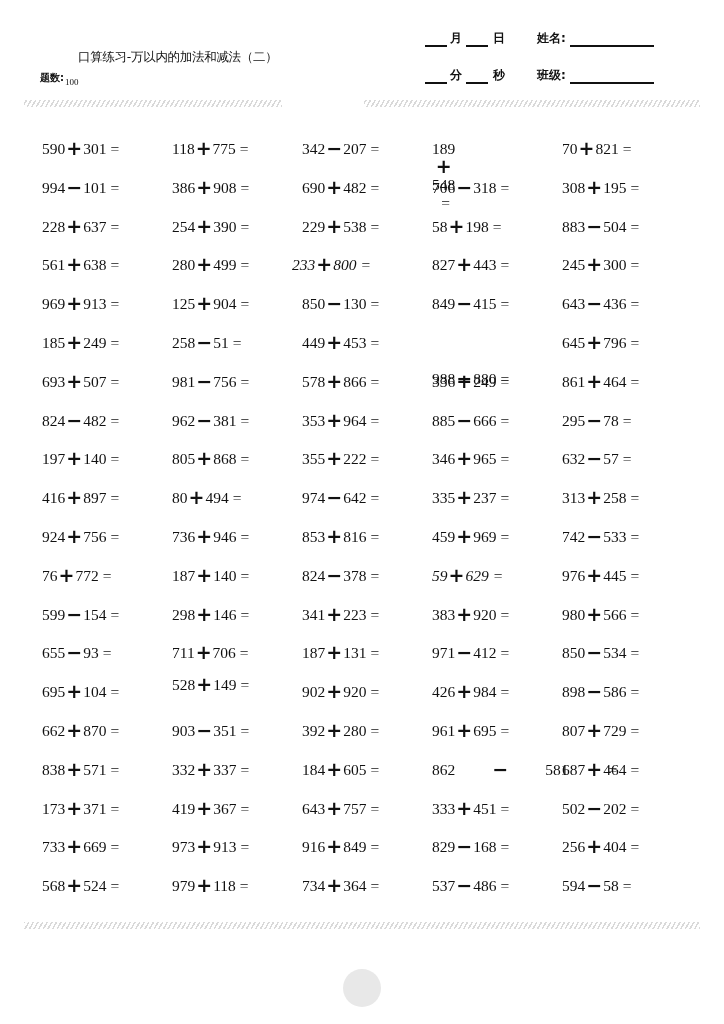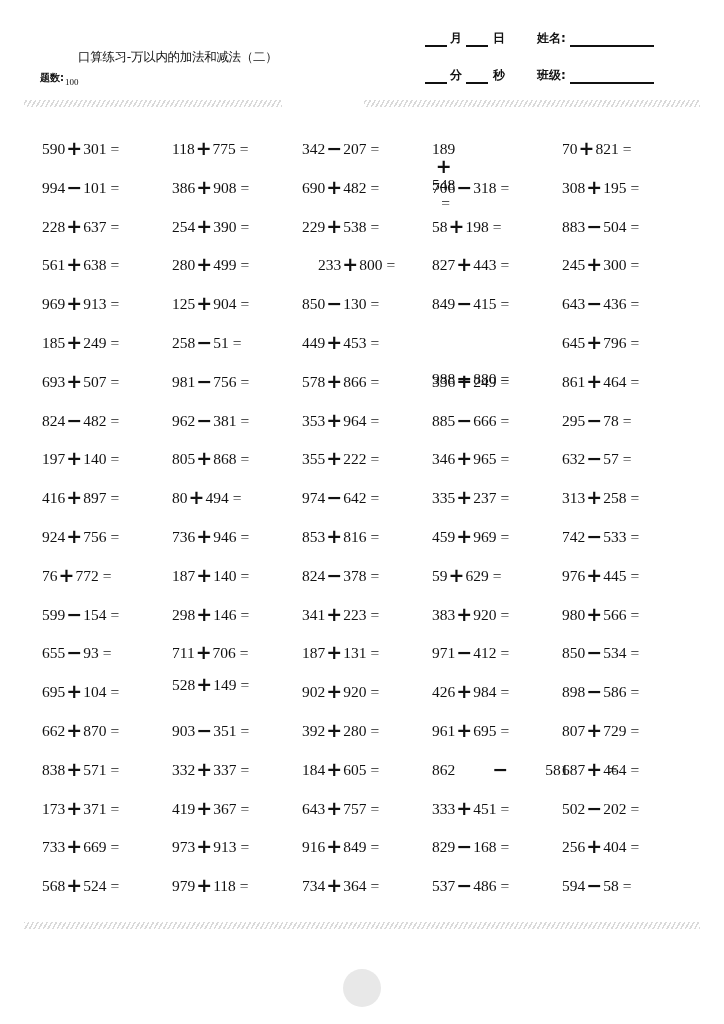--- a/index.html
+++ b/index.html
@@ -233,21 +233,21 @@
       <span class="op">+</span>
       <span>638</span>
       <span class="eq">=</span>
     </div>
     <div class="problem" style="left: 172px; top: 256.4px;">
       <span>280</span>
       <span class="op">+</span>
       <span>499</span>
       <span class="eq">=</span>
     </div>
-    <div class="problem" style="left: 318px; top: 256.4px;">
+    <div class="problem" style="left: 292px; top: 256.4px; font-style: italic;">
       <span>233</span>
       <span class="op">+</span>
       <span>800</span>
       <span class="eq">=</span>
     </div>
     <div class="problem" style="left: 432px; top: 256.4px;">
       <span>827</span>
       <span class="op">+</span>
       <span>443</span>
       <span class="eq">=</span>
@@ -479,21 +479,21 @@
       <span class="op">+</span>
       <span>140</span>
       <span class="eq">=</span>
     </div>
     <div class="problem" style="left: 302px; top: 566.8px;">
       <span>824</span>
       <span class="op">−</span>
       <span>378</span>
       <span class="eq">=</span>
     </div>
-    <div class="problem" style="left: 432px; top: 566.8px;">
+    <div class="problem" style="left: 432px; top: 566.8px; font-style: italic;">
       <span>59</span>
       <span class="op">+</span>
       <span>629</span>
       <span class="eq">=</span>
     </div>
     <div class="problem" style="left: 562px; top: 566.8px;">
       <span>976</span>
       <span class="op">+</span>
       <span>445</span>
       <span class="eq">=</span>

